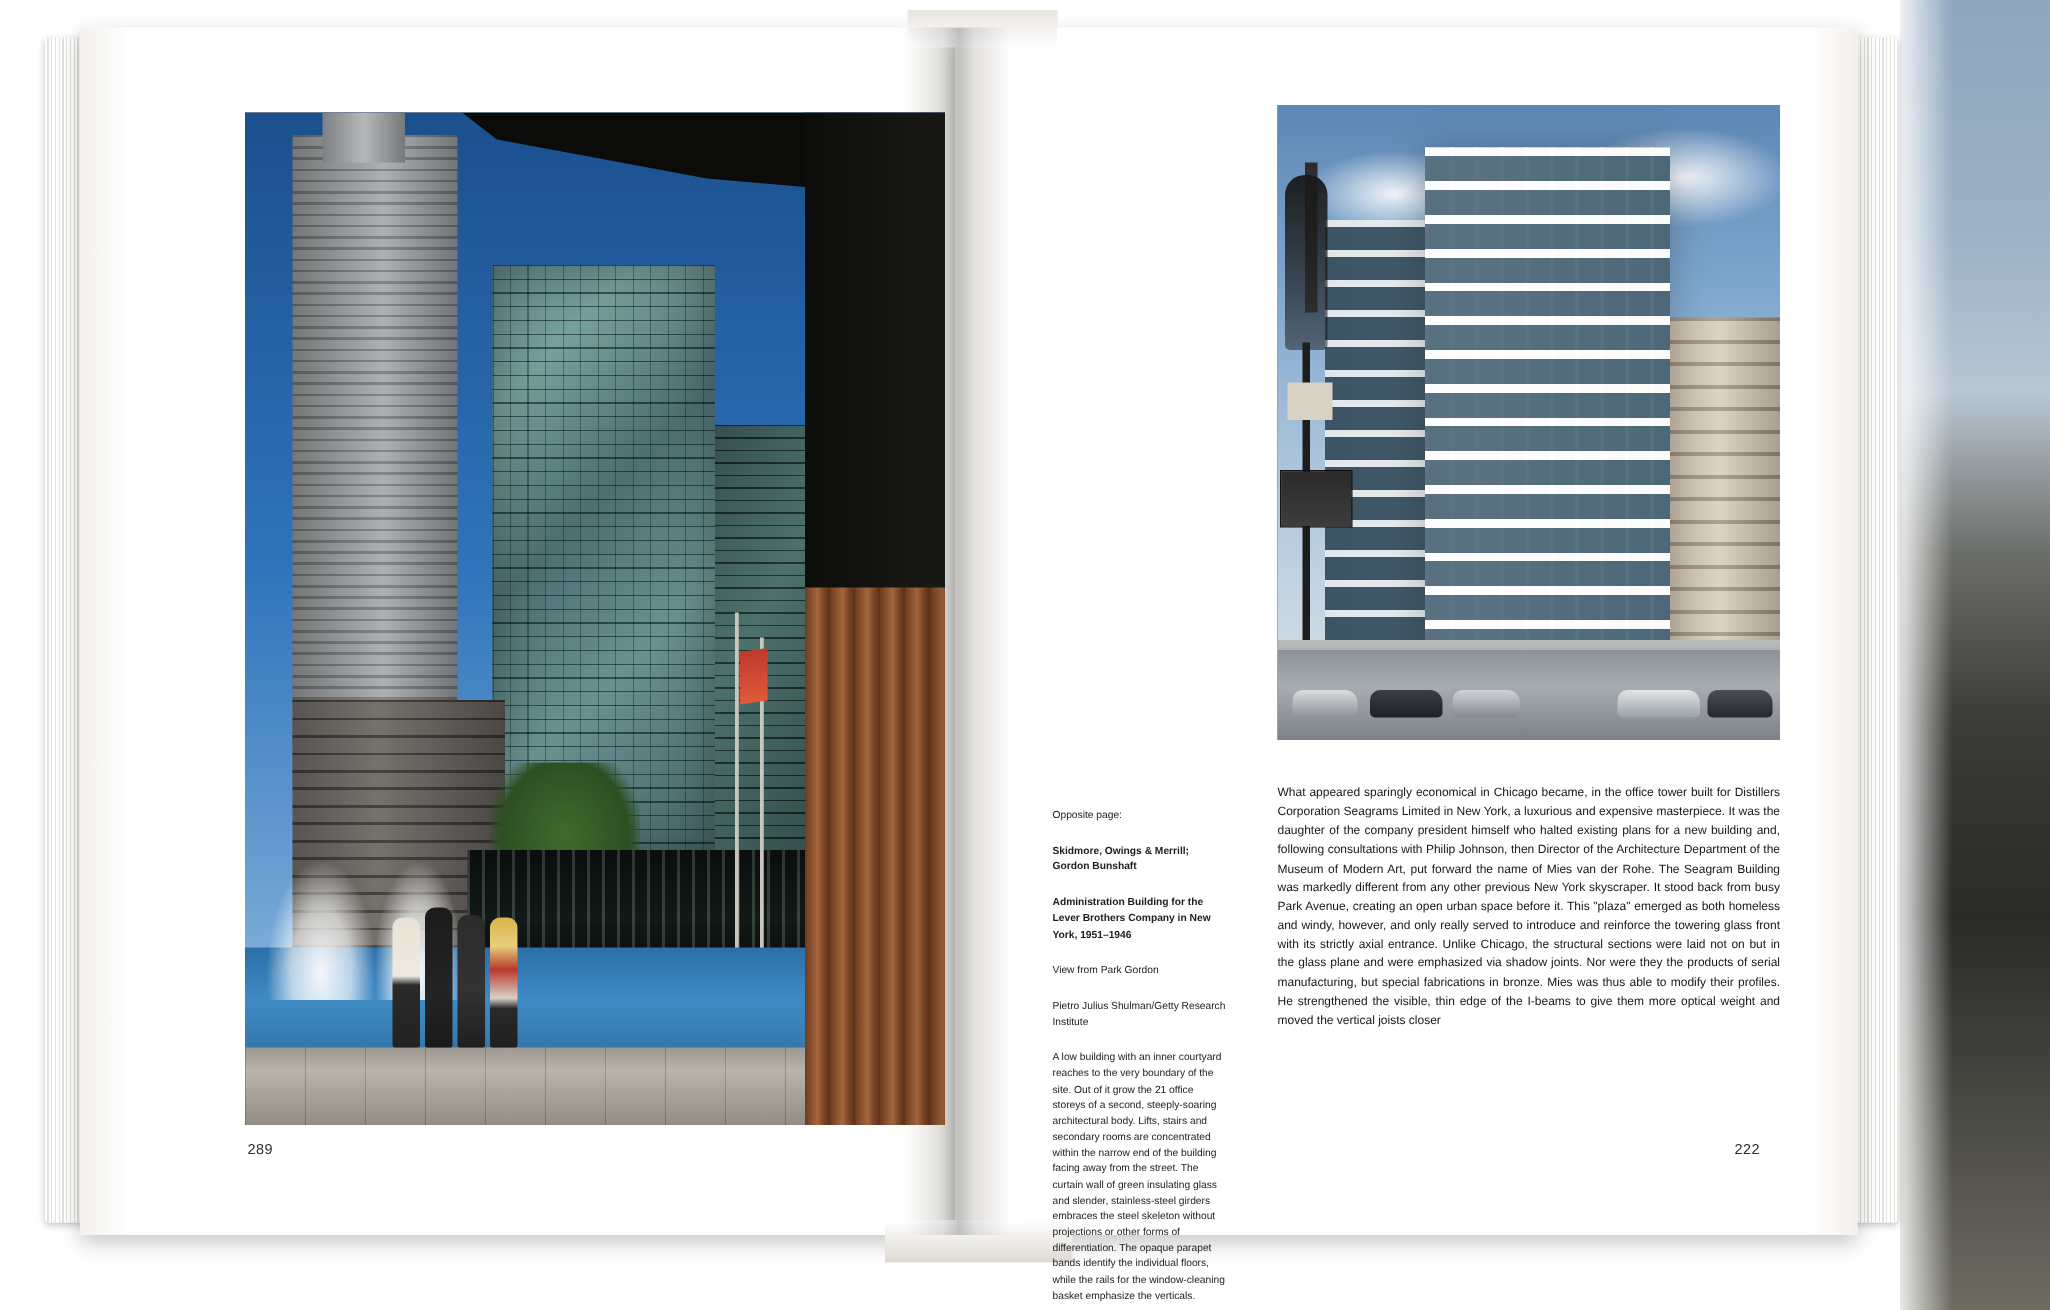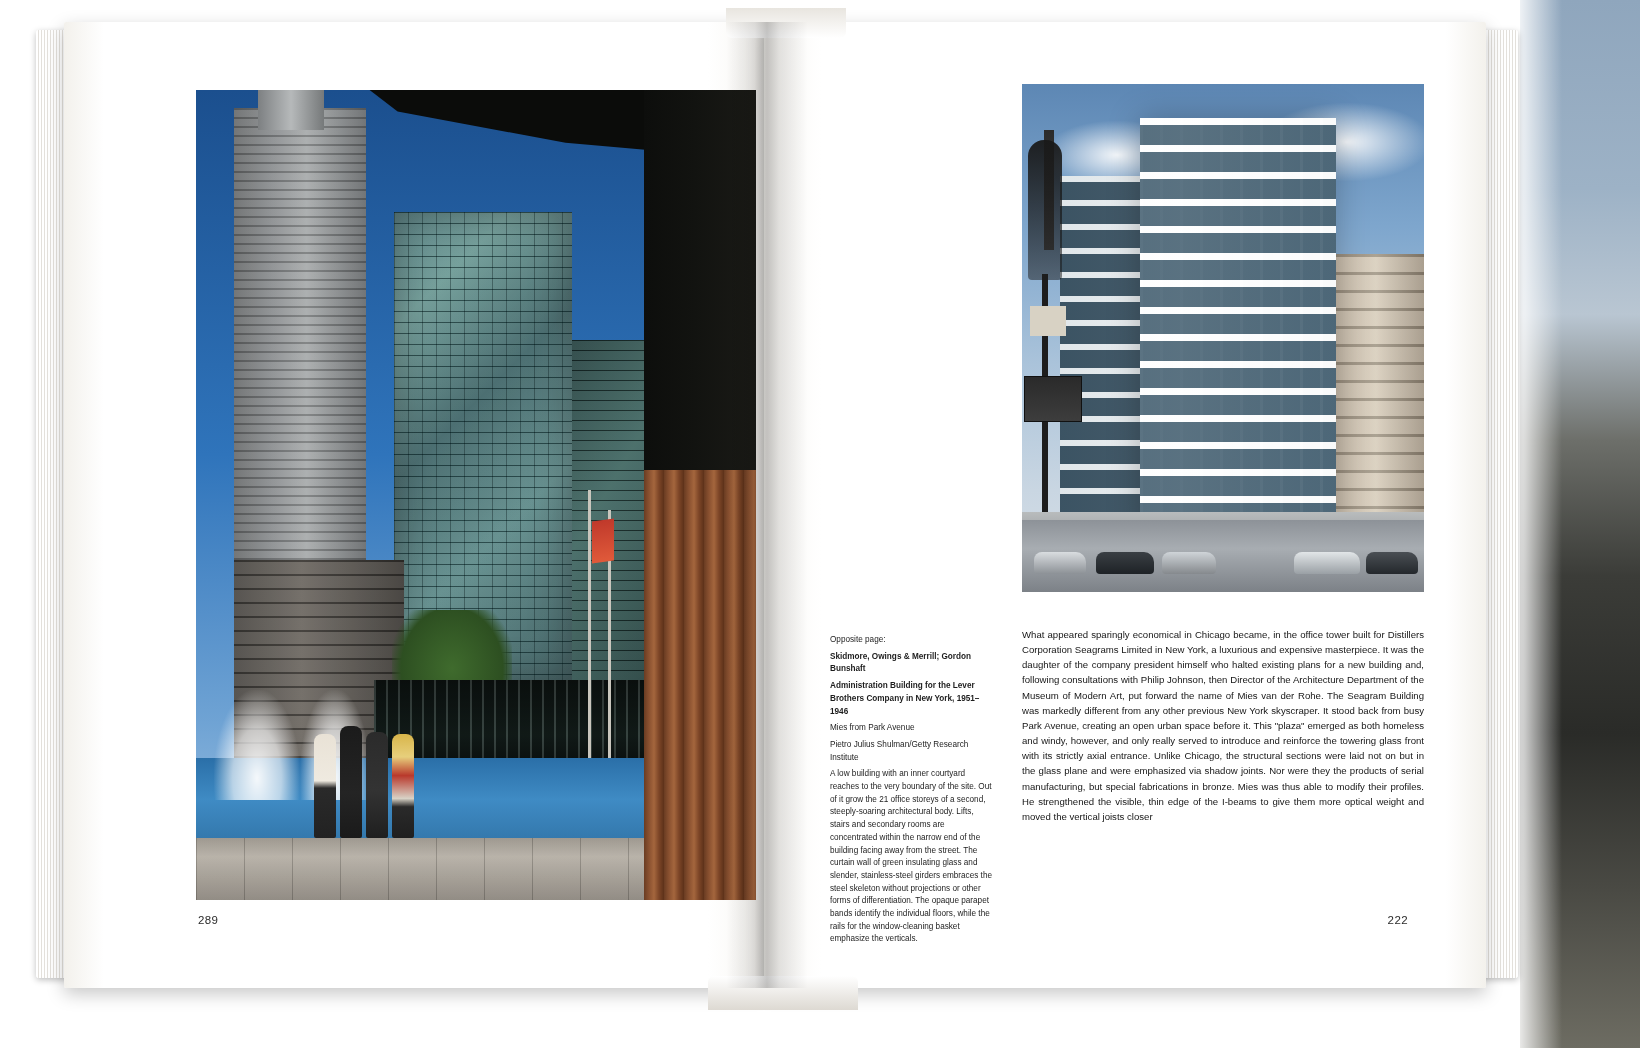--- a/index.html
+++ b/index.html
@@ -411,21 +411,21 @@
   .caption-opposite {
     position: absolute;
     left: 62px;
     top: 608px;
     width: 172px;
     font-size: 8.2px;
     line-height: 1.55;
     color: #1d1d1d;
   }
   .caption-opposite .b { font-weight: bold; }
-  .caption-opposite p { margin: 4px; }
+  .caption-opposite p { margin: 16px; }
   .caption-opposite p + p { margin-top: 0; }
 
   .bodytext {
     position: absolute;
     left: 258px;
     top: 605px;
     width: 402px;
     font-size: 9.6px;
     line-height: 1.58;
     color: #161616;
@@ -504,21 +504,21 @@
         <div class="sg-car c2"></div>
         <div class="sg-car c3"></div>
         <div class="sg-car c4"></div>
         <div class="sg-car c5"></div>
       </div>
 
       <div class="caption-opposite">
         <p>Opposite page:</p>
         <p class="b">Skidmore, Owings &amp; Merrill; Gordon Bunshaft</p>
         <p class="b">Administration Building for the Lever Brothers Company in New York, 1951–1946</p>
-        <p>Mies from Park Avenue</p>
+        <p>View from Park Gordon</p>
         <p>Pietro Julius Shulman/Getty Research Institute</p>
         <p>A low building with an inner courtyard reaches to the very boundary of the site. Out of it grow the 21 office storeys of a second, steeply-soaring architectural body. Lifts, stairs and secondary rooms are concentrated within the narrow end of the building facing away from the street. The curtain wall of green insulating glass and slender, stainless-steel girders embraces the steel skeleton without projections or other forms of differentiation. The opaque parapet bands identify the individual floors, while the rails for the window-cleaning basket emphasize the verticals.</p>
       </div>
 
       <div class="bodytext">
         <p>What appeared sparingly economical in Chicago became, in the office tower built for Distillers Corporation Seagrams Limited in New York, a luxurious and expensive masterpiece. It was the daughter of the company president himself who halted existing plans for a new building and, following consultations with Philip Johnson, then Director of the Architecture Department of the Museum of Modern Art, put forward the name of Mies van der Rohe. The Seagram Building was markedly different from any other previous New York skyscraper. It stood back from busy Park Avenue, creating an open urban space before it. This "plaza" emerged as both homeless and windy, however, and only really served to introduce and reinforce the towering glass front with its strictly axial entrance. Unlike Chicago, the structural sections were laid not on but in the glass plane and were emphasized via shadow joints. Nor were they the products of serial manufacturing, but special fabrications in bronze. Mies was thus able to modify their profiles. He strengthened the visible, thin edge of the I-beams to give them more optical weight and moved the vertical joists closer</p>
       </div>
 
       <div class="folio right-folio">222</div>
     </div>

